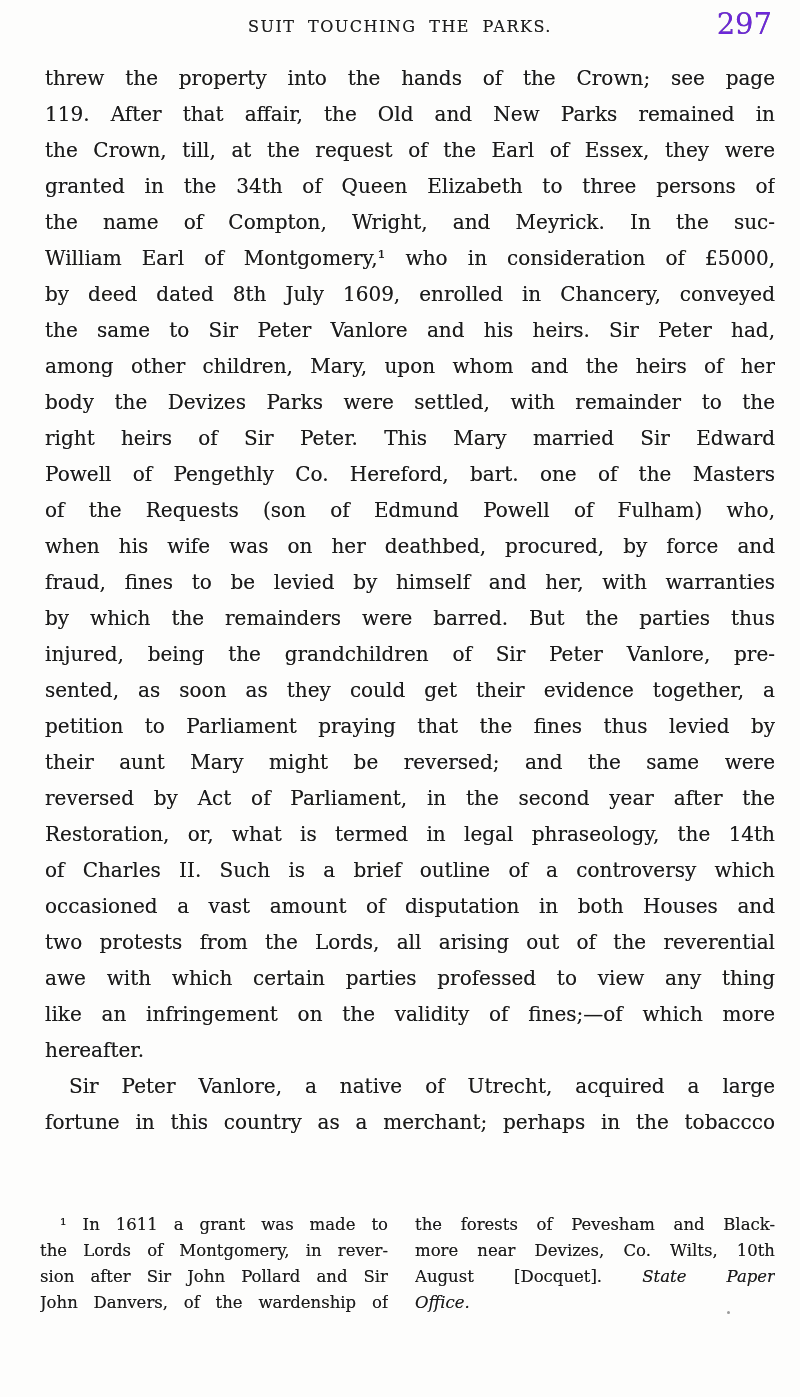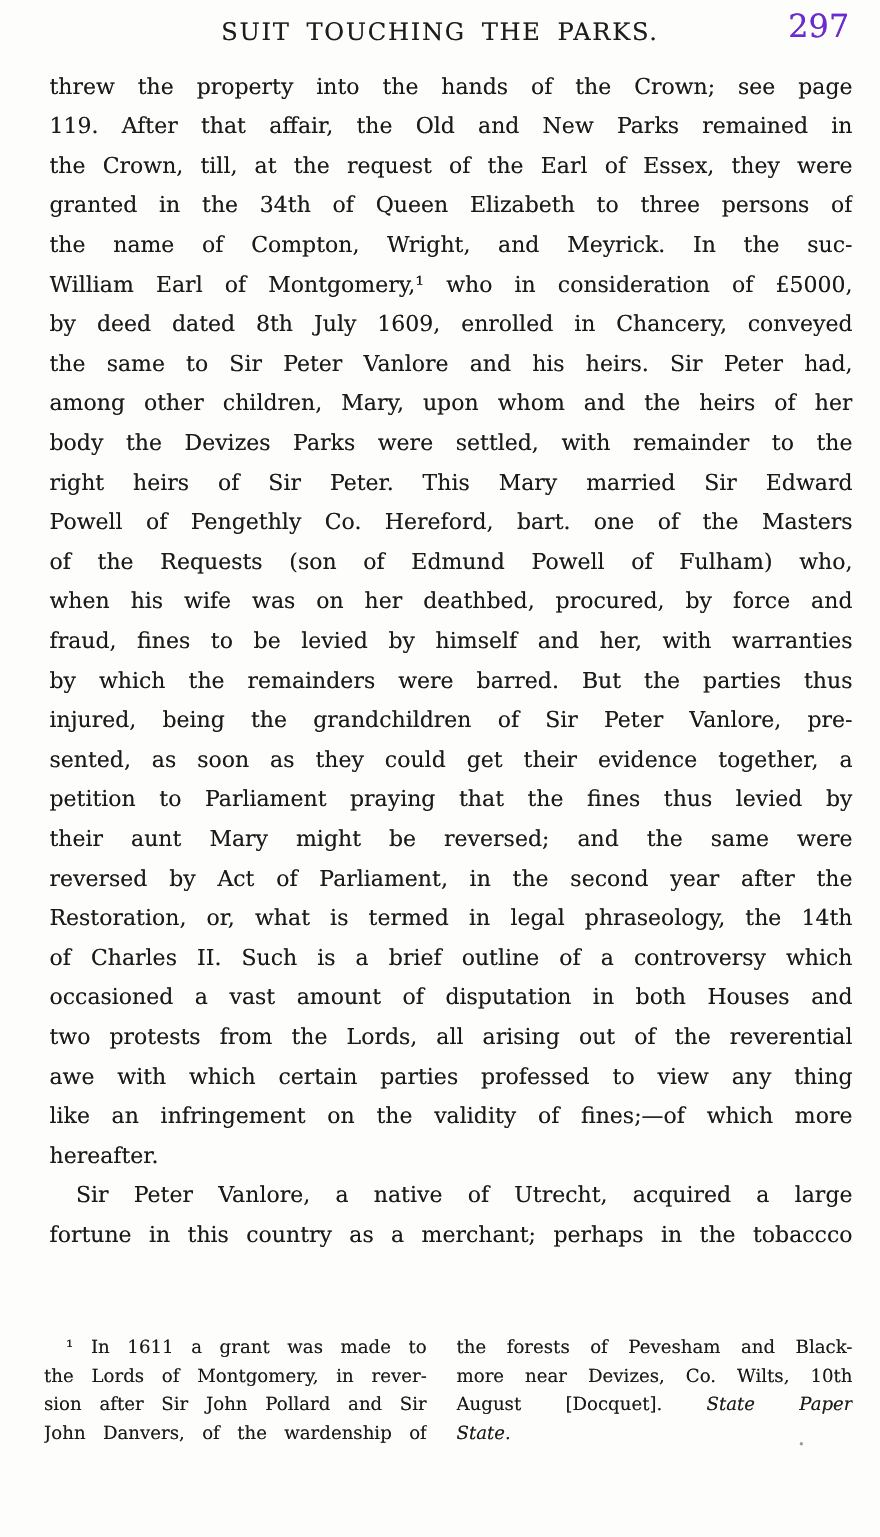--- a/index.html
+++ b/index.html
@@ -12,21 +12,21 @@
     position: relative;
     width: 800px; height: 1397px;
     background: #fdfdfc;
     color: #1a1a1a;
     overflow: hidden;
     text-shadow: 0 0 0.4px rgba(20,20,20,0.55);
   }
   .running-title {
     position: absolute; top: 17px; left: 0; width: 100%;
     text-align: center;
-    font-size: 22px;
+    font-size: 16px;
     letter-spacing: 1.5px;
     word-spacing: 6px;
     color: #1d1d1d;
     white-space: nowrap;
   }
   .page-number {
     position: absolute; top: 7px; right: 28px;
     font-size: 29px;
     color: #6d28d9;
   }
@@ -116,19 +116,19 @@
     <div class="fn-col fn-left">
         <div class="tline">¹ In 1611 a grant was made to</div>
         <div class="tline">the Lords of Montgomery, in rever-</div>
         <div class="tline">sion after Sir John Pollard and Sir</div>
         <div class="tline">John Danvers, of the wardenship of</div>
       </div>
     <div class="fn-col fn-right">
         <div class="tline">the forests of Pevesham and Black-</div>
         <div class="tline">more near Devizes, Co. Wilts, 10th</div>
         <div class="tline"><span>August [Docquet].  </span><span class="ital">State Paper</span></div>
-        <div class="tline"><span class="ital">State.</span></div>
+        <div class="tline"><span class="ital">Office.</span></div>
       </div>
   </div>
 
   <div class="speck"></div>
 
 </div>
 
 </body></html>

